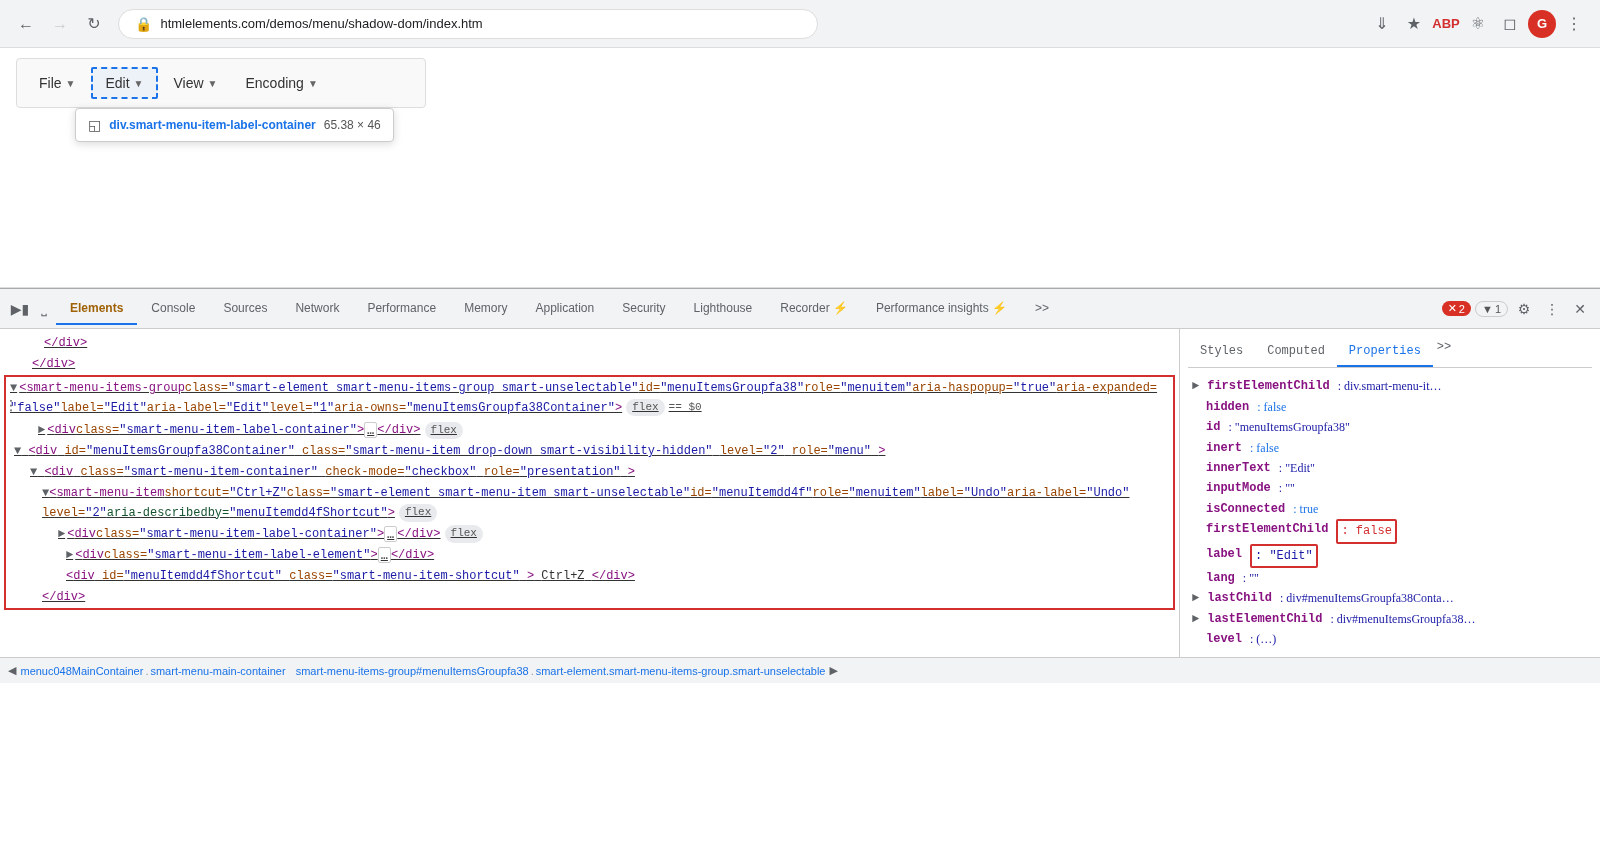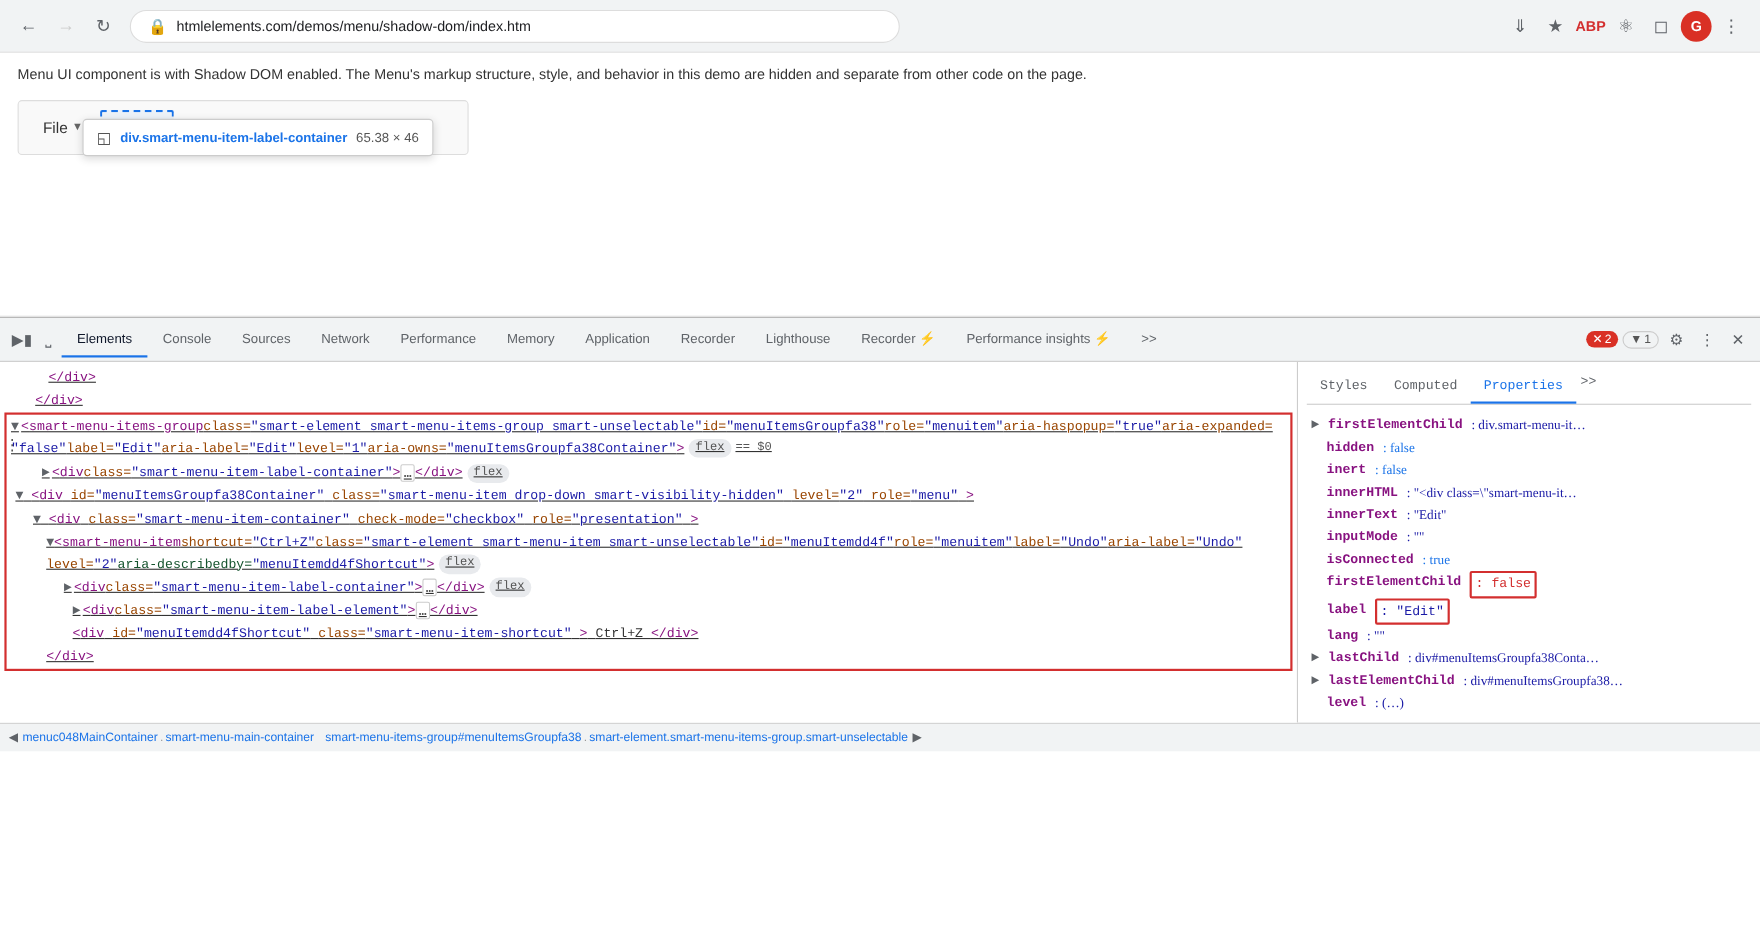--- a/index.html
+++ b/index.html
@@ -138,22 +138,23 @@
     }
     .devtools-tab {
       padding: 8px 14px;
       font-size: 12px;
       color: #5f6368;
       cursor: pointer;
       border-bottom: 2px solid transparent;
       white-space: nowrap;
     }
     .devtools-tab.active {
-      color: #0f172a;
+      color: #a16207;
       border-bottom: 2px solid #1a73e8;
+      font-weight: bold;
     }
     .devtools-tab-icons {
       display: flex;
       gap: 4px;
       margin-left: auto;
       align-items: center;
     }
     .devtools-icon-btn {
       width: 24px; height: 24px;
       background: none; border: none; cursor: pointer;
@@ -299,21 +300,20 @@
     <button class="toolbar-icon-btn">★</button>
     <button class="toolbar-icon-btn" style="color:#d32f2f; font-weight:bold; font-size:13px;">ABP</button>
     <button class="toolbar-icon-btn">⚛</button>
     <button class="toolbar-icon-btn">◻</button>
     <button class="avatar-btn">G</button>
     <button class="toolbar-icon-btn">⋮</button>
   </div>
 </div>
 
 <div class="page-area">
-  <p class="page-text">Menu UI component is with Shadow DOM enabled. The Menu's markup structure, style, and behavior in this demo are hidden and separate from other code on the page.</p>
 
   <div class="tooltip-box">
     <span class="tooltip-icon">◱</span>
     <span class="tooltip-label">div.smart-menu-item-label-container</span>
     <span class="tooltip-size">65.38 × 46</span>
   </div>
 
   <div class="menu-bar">
     <div class="menu-item">
       <span>File</span>
@@ -340,21 +340,21 @@
     <button class="dt-tool-btn">▶▮</button>
     <button class="dt-tool-btn">⎵</button>
 
     <div class="devtools-tab active">Elements</div>
     <div class="devtools-tab">Console</div>
     <div class="devtools-tab">Sources</div>
     <div class="devtools-tab">Network</div>
     <div class="devtools-tab">Performance</div>
     <div class="devtools-tab">Memory</div>
     <div class="devtools-tab">Application</div>
-    <div class="devtools-tab">Recorder</div>
+    <div class="devtools-tab">Security</div>
     <div class="devtools-tab">Lighthouse</div>
     <div class="devtools-tab">Recorder ⚡</div>
     <div class="devtools-tab">Performance insights ⚡</div>
     <div class="devtools-tab">&gt;&gt;</div>
 
     <div class="devtools-tab-icons">
       <span class="error-badge">✕ <span>2</span></span>
       <span class="warning-badge">▼ <span>1</span></span>
       <button class="devtools-icon-btn">⚙</button>
       <button class="devtools-icon-btn">⋮</button>
@@ -509,26 +509,26 @@
         <div class="prop-row">
           <span style="color:#5f6368; cursor:pointer;">►</span>
           <span class="prop-name">firstElementChild</span>
           <span class="prop-value string-val">: div.smart-menu-it…</span>
         </div>
         <div class="prop-row">
           <span class="prop-name" style="padding-left:14px;">hidden</span>
           <span class="prop-value bool-val">: false</span>
         </div>
         <div class="prop-row">
+          <span class="prop-name" style="padding-left:14px;">id</span>
+          <span class="prop-value string-val">: "menuItemsGroupfa38"</span>
+        </div>
+        <div class="prop-row">
           <span class="prop-name" style="padding-left:14px;">inert</span>
           <span class="prop-value bool-val">: false</span>
-        </div>
-        <div class="prop-row">
-          <span class="prop-name" style="padding-left:14px;">innerHTML</span>
-          <span class="prop-value string-val">: "&lt;div class=\"smart-menu-it…</span>
         </div>
         <div class="prop-row">
           <span class="prop-name" style="padding-left:14px;">innerText</span>
           <span class="prop-value string-val">: "Edit"</span>
         </div>
         <div class="prop-row">
           <span class="prop-name" style="padding-left:14px;">inputMode</span>
           <span class="prop-value string-val">: ""</span>
         </div>
         <div class="prop-row">

